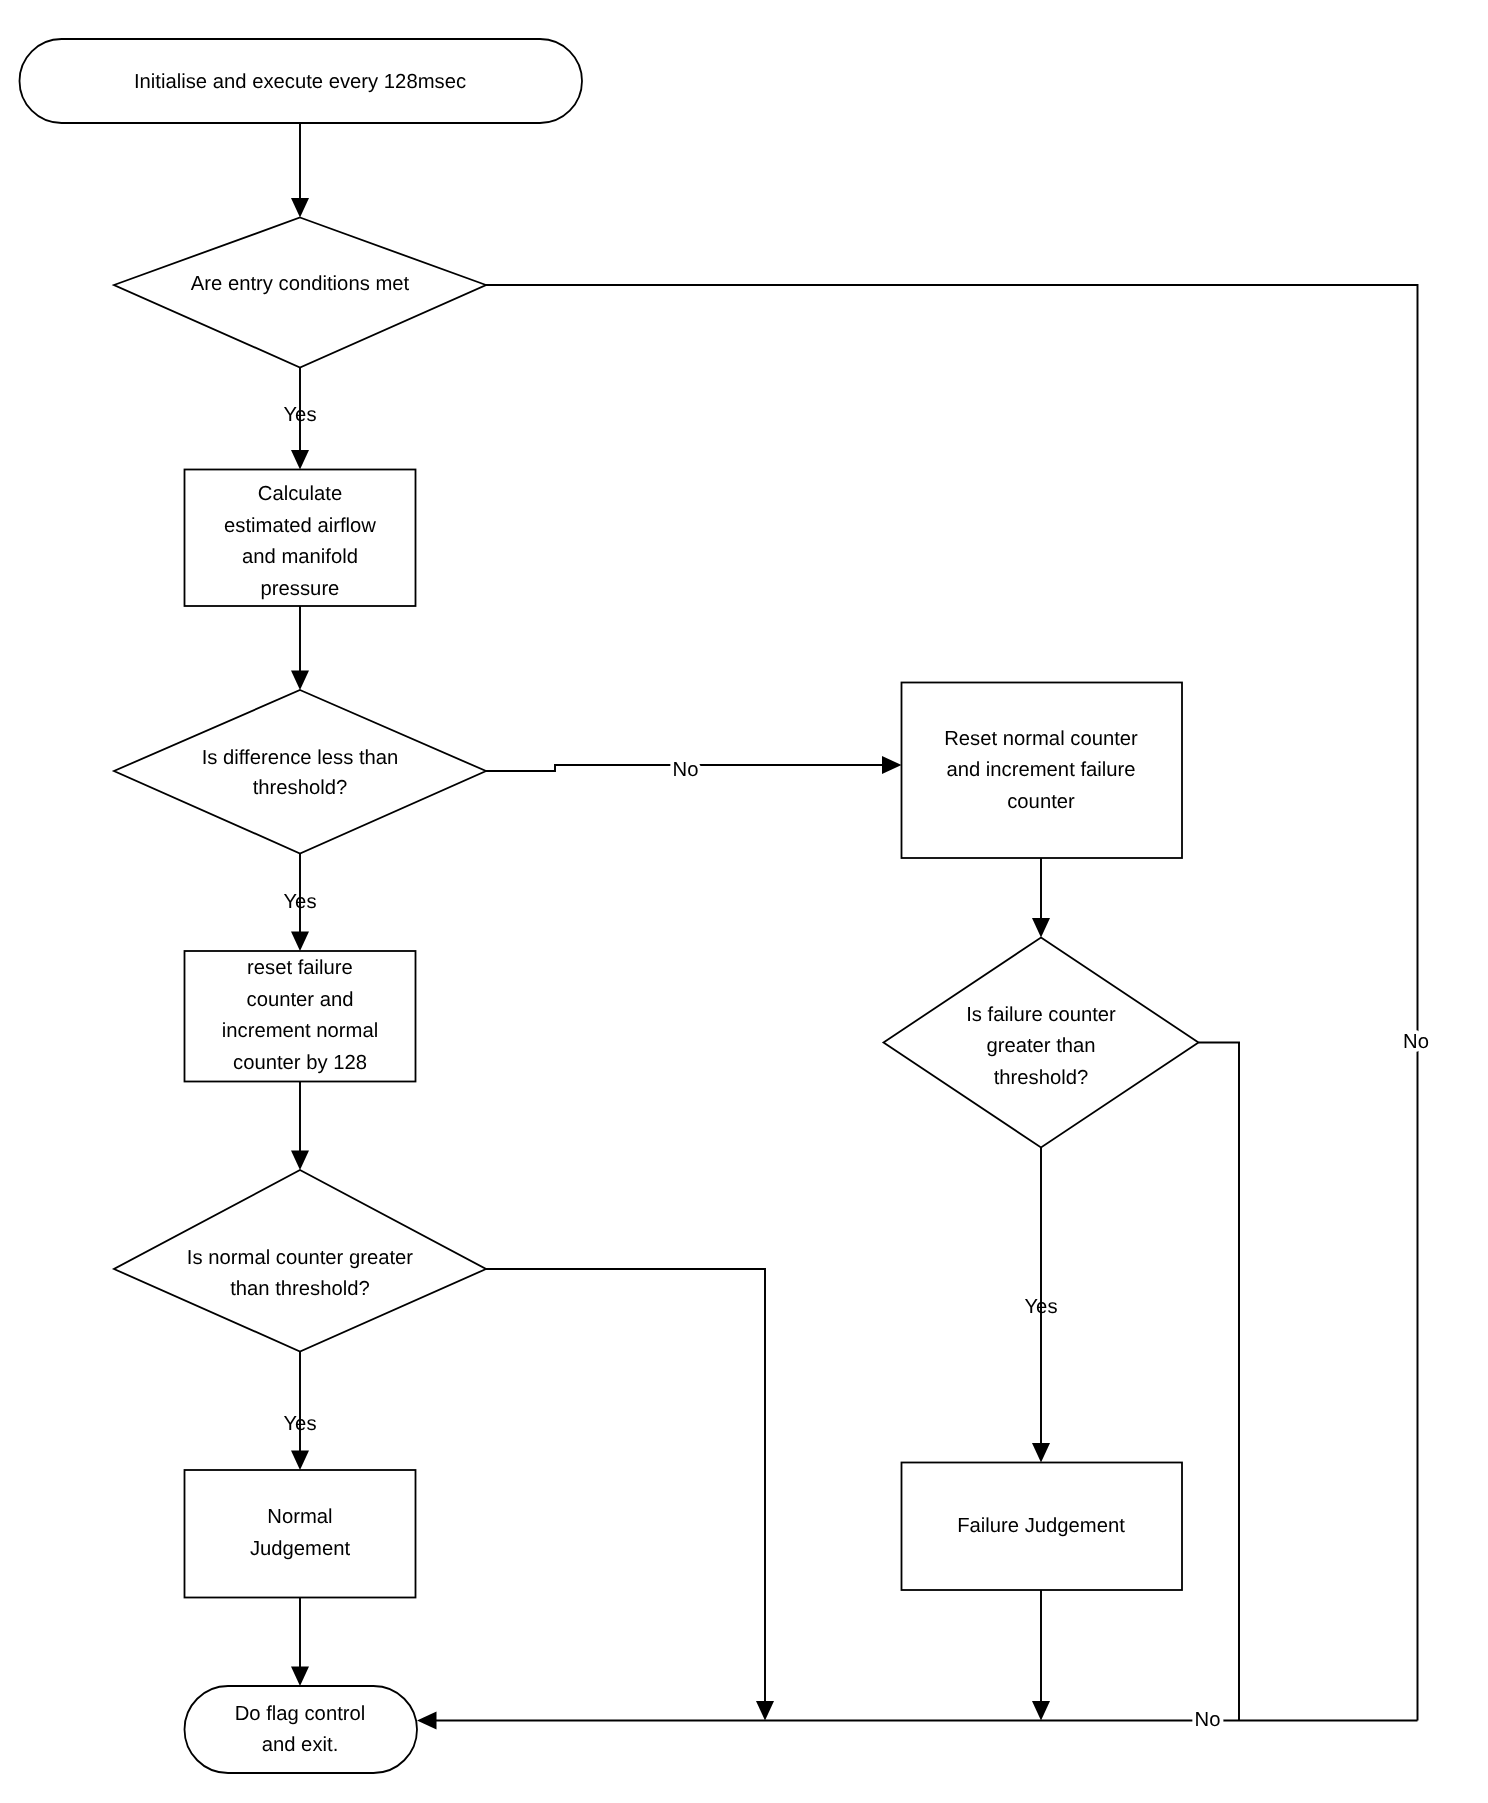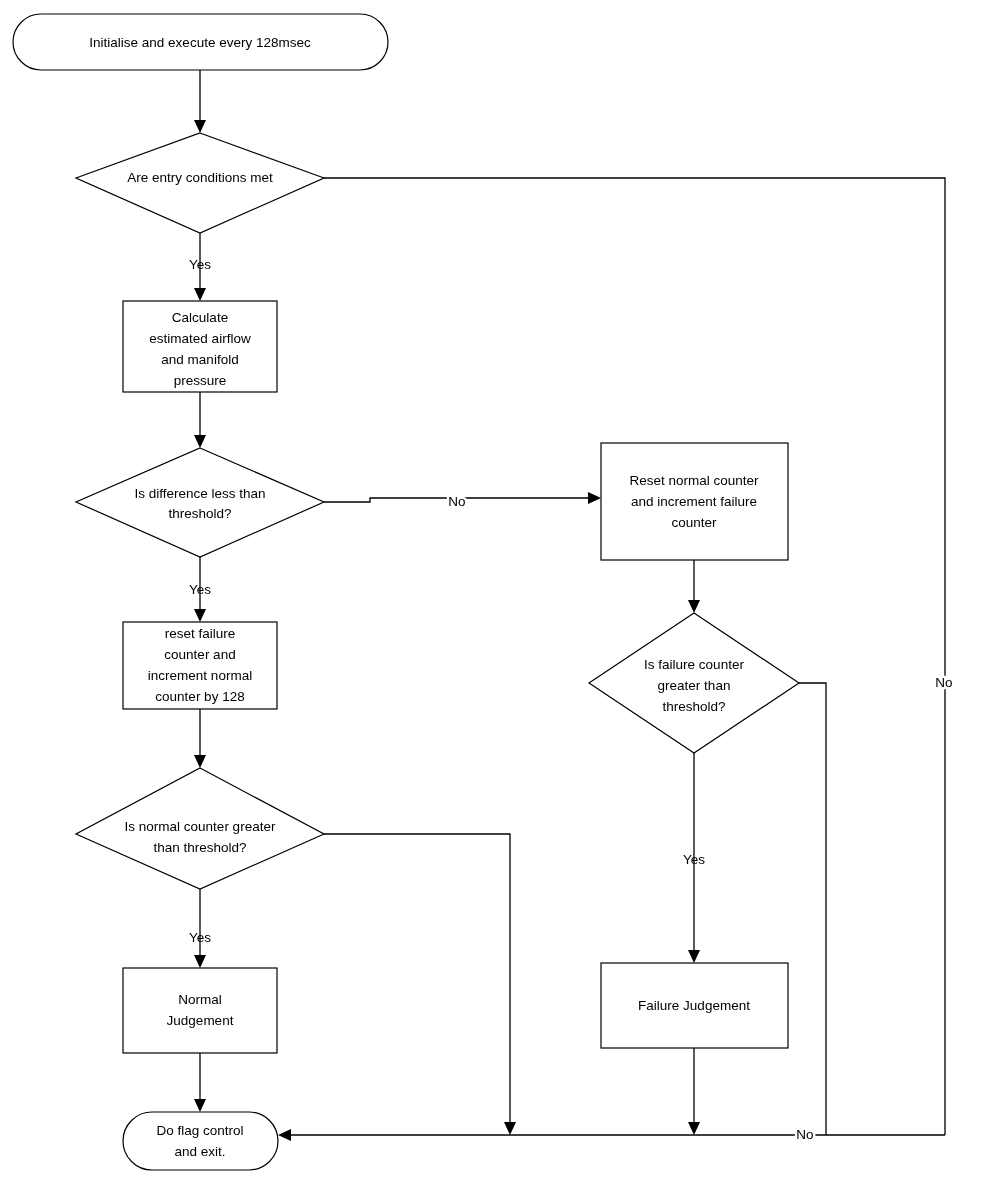--- a/index.html
+++ b/index.html
@@ -12,20 +12,21 @@
     width: 992px;
     height: 1202px;
     font-family: "Liberation Sans", sans-serif;
     color: #000000;
     overflow: hidden;
   }
   #flowchart-root {
     position: relative;
     width: 992px;
     height: 914px;
+    margin-top: 12px;
   }
   svg#flow-svg {
     display: block;
     width: 992px;
     height: 1202px;
   }
   .node-shape {
     fill: #ffffff;
     stroke: #000000;
     stroke-width: 1.2;

